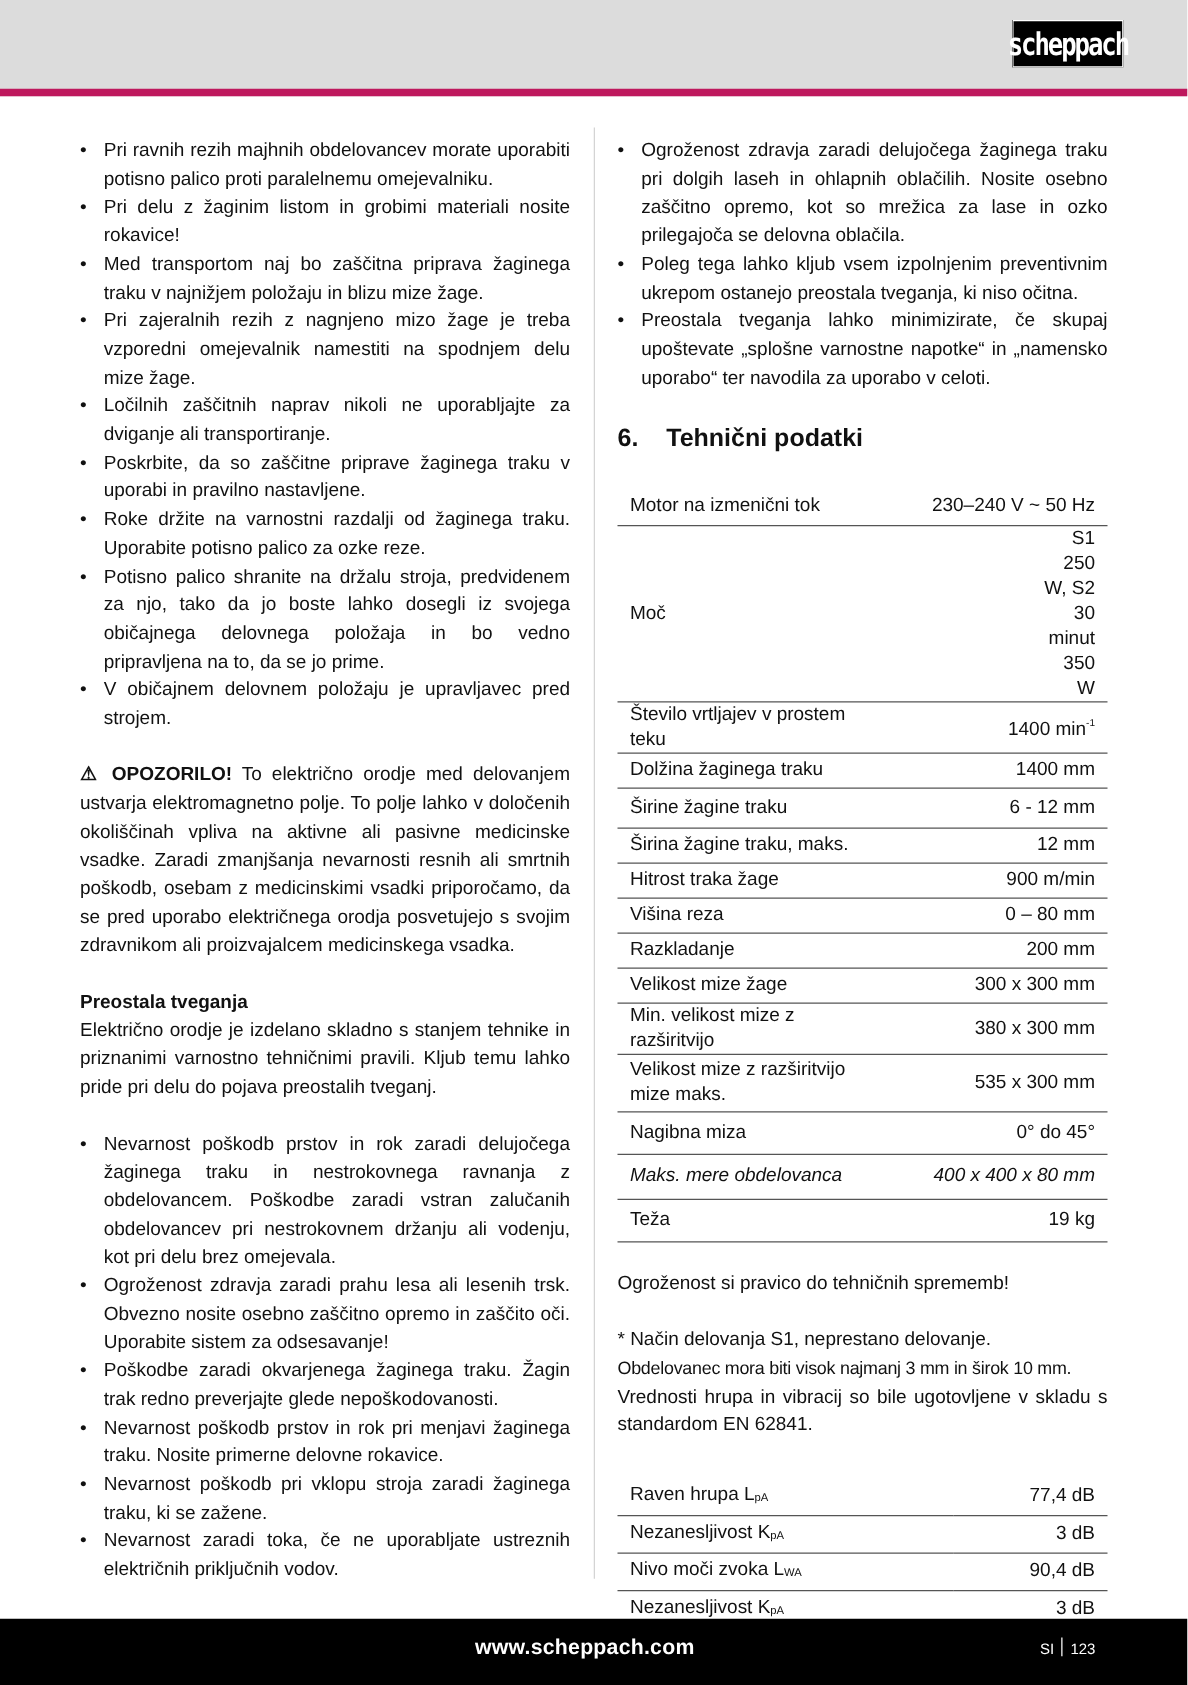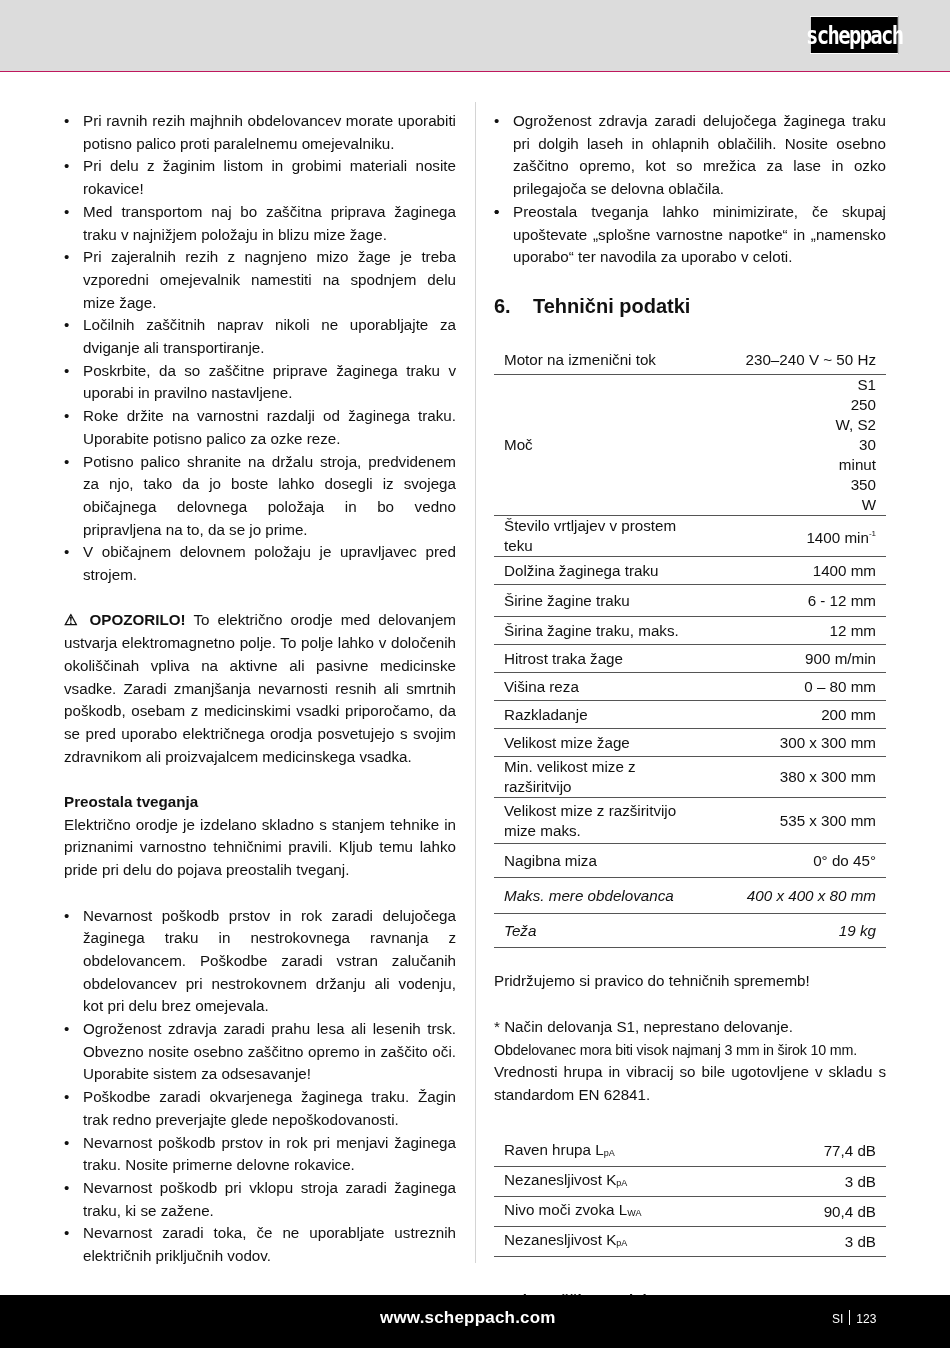--- a/index.html
+++ b/index.html
@@ -3,21 +3,21 @@
 <meta charset="utf-8">
 <style>
   html, body { margin:0; padding:0; }
   body {
     width:950px; height:1348px; position:relative; overflow:hidden;
     background:#ffffff; color:#111;
     font-family:"Liberation Sans", sans-serif;
   }
   .header-band {
     position:absolute; left:0; top:0; width:950px; height:71px;
-    background:#dcdcdc; border-bottom:1px solid #be185d;
+    background:#dcdcdc; border-bottom:6px solid #be185d;
   }
   .logo {
     position:absolute; left:810px; top:16px; width:108px; height:38px;
     background:#000; color:#fff;
     display:flex; align-items:center; justify-content:center;
     font-family:"DejaVu Sans Mono", monospace; font-weight:bold;
     font-size:25px; letter-spacing:-2px; transform:scaleX(0.82);
     transform-origin:left center;
     box-shadow:0 0 0 1px #fff inset;
   }
@@ -111,21 +111,21 @@
     <li><span class="dot">•</span><span>Poškodbe zaradi okvarjenega žaginega traku. Žagin trak redno preverjajte glede nepoškodovanosti.</span></li>
     <li><span class="dot">•</span><span>Nevarnost poškodb prstov in rok pri menjavi žaginega traku. Nosite primerne delovne rokavice.</span></li>
     <li><span class="dot">•</span><span>Nevarnost poškodb pri vklopu stroja zaradi žaginega traku, ki se zažene.</span></li>
     <li><span class="dot">•</span><span>Nevarnost zaradi toka, če ne uporabljate ustreznih električnih priključnih vodov.</span></li>
   </ul>
 </div>
 
 <div class="col col-right">
   <ul class="bullets">
     <li><span class="dot">•</span><span>Ogroženost zdravja zaradi delujočega žaginega traku pri dolgih laseh in ohlapnih oblačilih. Nosite osebno zaščitno opremo, kot so mrežica za lase in ozko prilegajoča se delovna oblačila.</span></li>
-    <li><span class="dot">•</span></li>
+    <li><span class="dot">•</span><span>Poleg tega lahko kljub vsem izpolnjenim preventivnim ukrepom ostanejo preostala tveganja, ki niso očitna.</span></li>
     <li><span class="dot">•</span><span>Preostala tveganja lahko minimizirate, če skupaj upoštevate „splošne varnostne napotke“ in „namensko uporabo“ ter navodila za uporabo v celoti.</span></li>
   </ul>
 
   <div style="height:24px"></div>
 
   <h2 class="section">
     <span class="num">6.</span>
     <span>Tehnični podatki</span>
   </h2>
 
@@ -182,30 +182,30 @@
           <td class="val"><span>535 x 300 mm</span></td>
         </tr>
         <tr style="height: 34px;">
           <td>Nagibna miza</td>
           <td class="val"><span>0° do 45°</span></td>
         </tr>
         <tr style="height: 36px; font-style: italic;">
           <td>Maks. mere obdelovanca</td>
           <td class="val"><span>400 x 400 x 80 mm</span></td>
         </tr>
-        <tr style="height: 34px; font-style: italic;">
+        <tr style="height: 34px;">
           <td>Teža</td>
           <td class="val"><span>19 kg</span></td>
         </tr>
       </tbody>
   </table>
 
   <div style="height:22px"></div>
 
-  <p>Pridržujemo si pravico do tehničnih sprememb!</p>
+  <p>Ogroženost si pravico do tehničnih sprememb!</p>
 
   <div class="gap"></div>
 
   <div>* Način delovanja S1, neprestano delovanje.</div>
   <div style="font-size:14.3px; letter-spacing:-0.2px;">Obdelovanec mora biti visok najmanj 3 mm in širok 10 mm.</div>
   <p>Vrednosti hrupa in vibracij so bile ugotovljene v skladu s standardom EN 62841.</p>
 
   <div style="height:30px"></div>
 
   <table class="spec">

